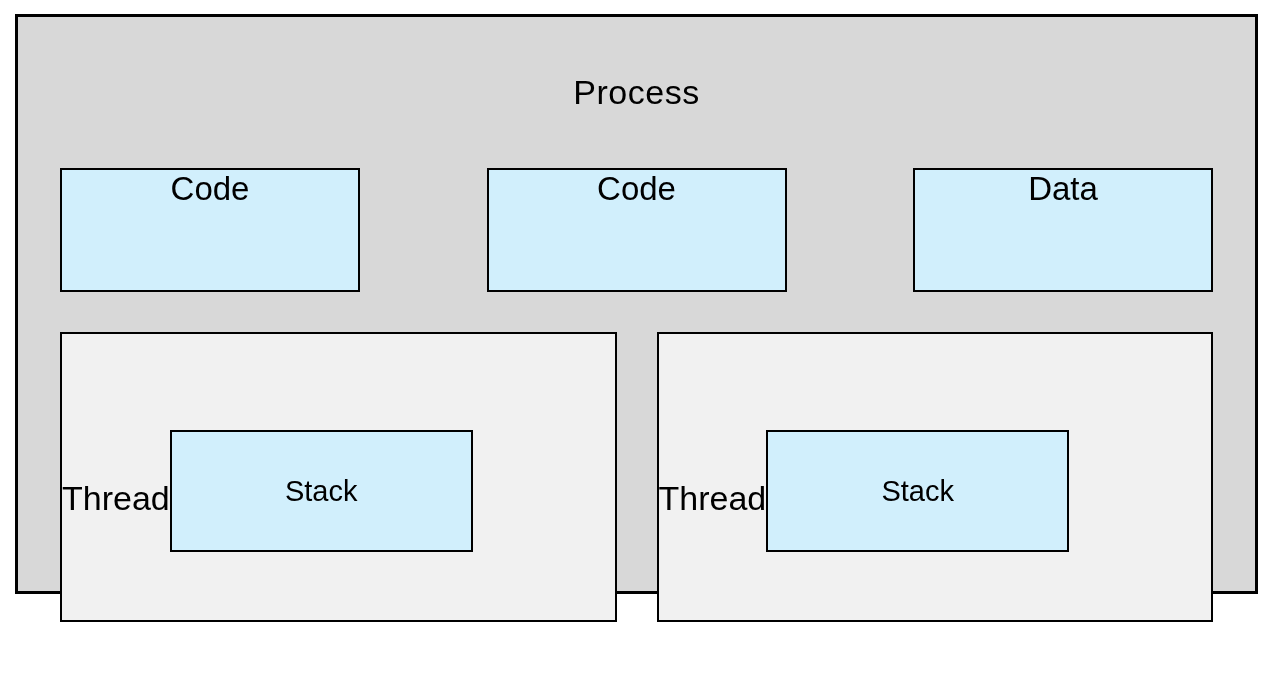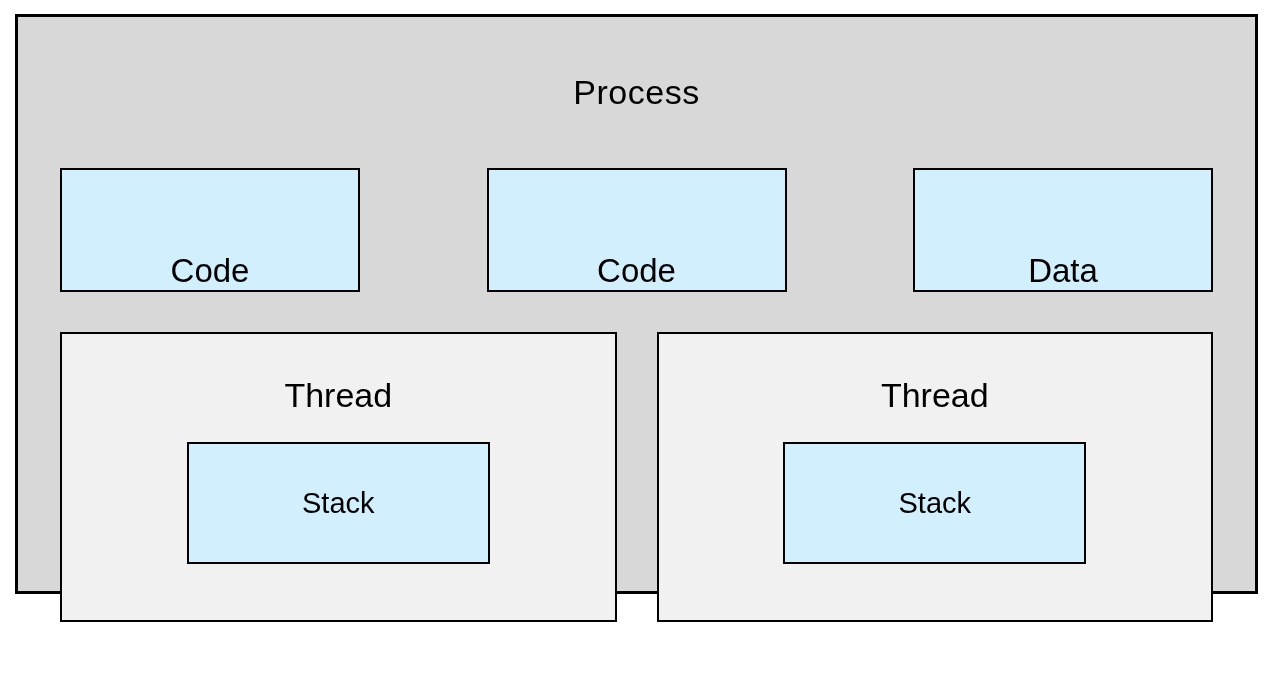--- a/index.html
+++ b/index.html
@@ -40,38 +40,37 @@
     justify-content: space-between;
     align-items: flex-start;
   }
   .segment-box {
     width: 300px;
     height: 124px;
     box-sizing: border-box;
     background: #d1effc;
     border: 2px solid #000000;
     display: flex;
-    align-items: flex-end;
+    align-items: flex-start;
     justify-content: center;
     font-size: 33px;
   }
   .threads-row {
     margin-top: 40px;
     display: flex;
     justify-content: space-between;
     gap: 40px;
   }
   .thread-box {
     flex: 1 1 0;
     height: 290px;
     box-sizing: border-box;
     background: #f1f1f1;
     border: 2px solid #000000;
     display: flex;
-    flex-direction: column;
     align-items: center;
   }
   .thread-title {
     margin-top: 42px;
     font-size: 34px;
     line-height: 38px;
   }
   .stack-box {
     margin-top: 28px;
     width: 303px;

